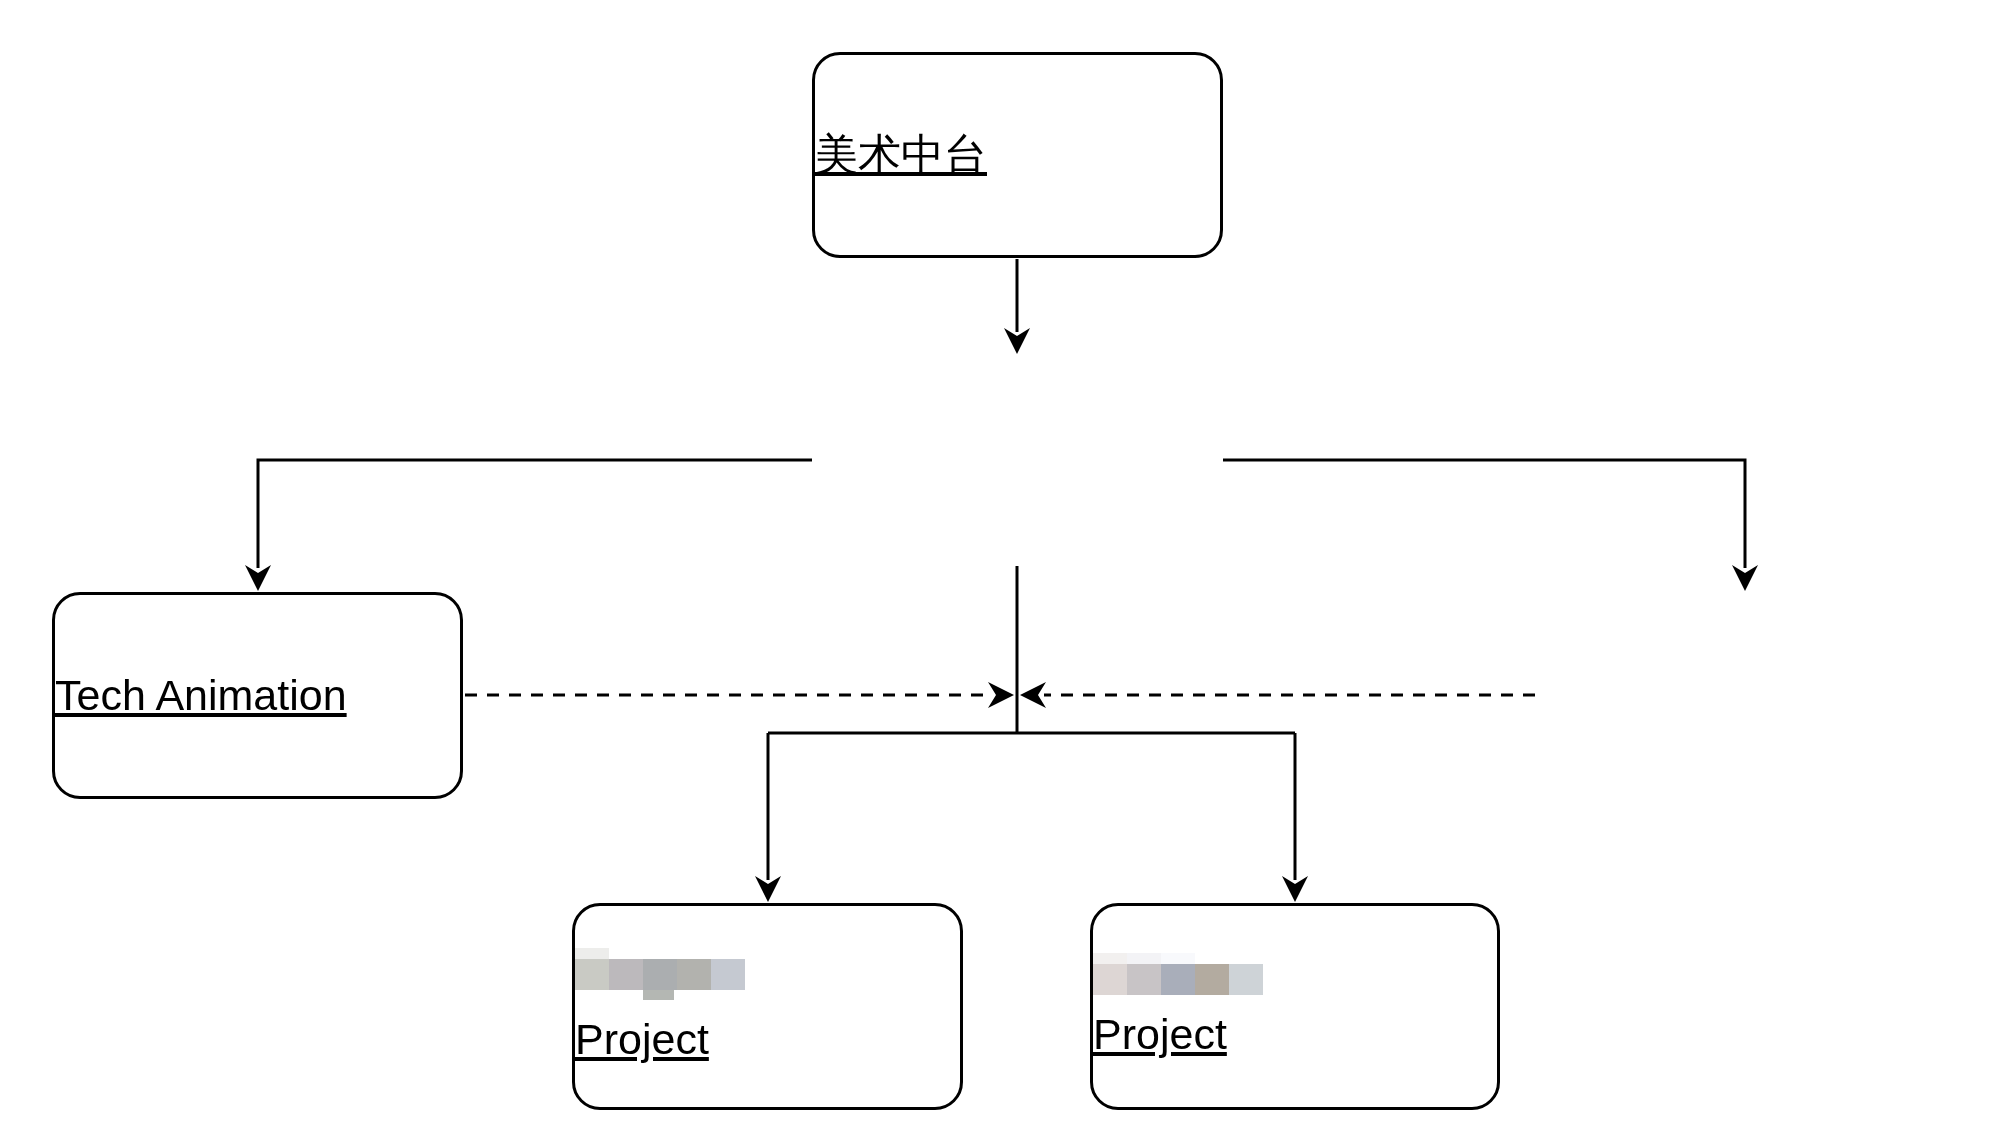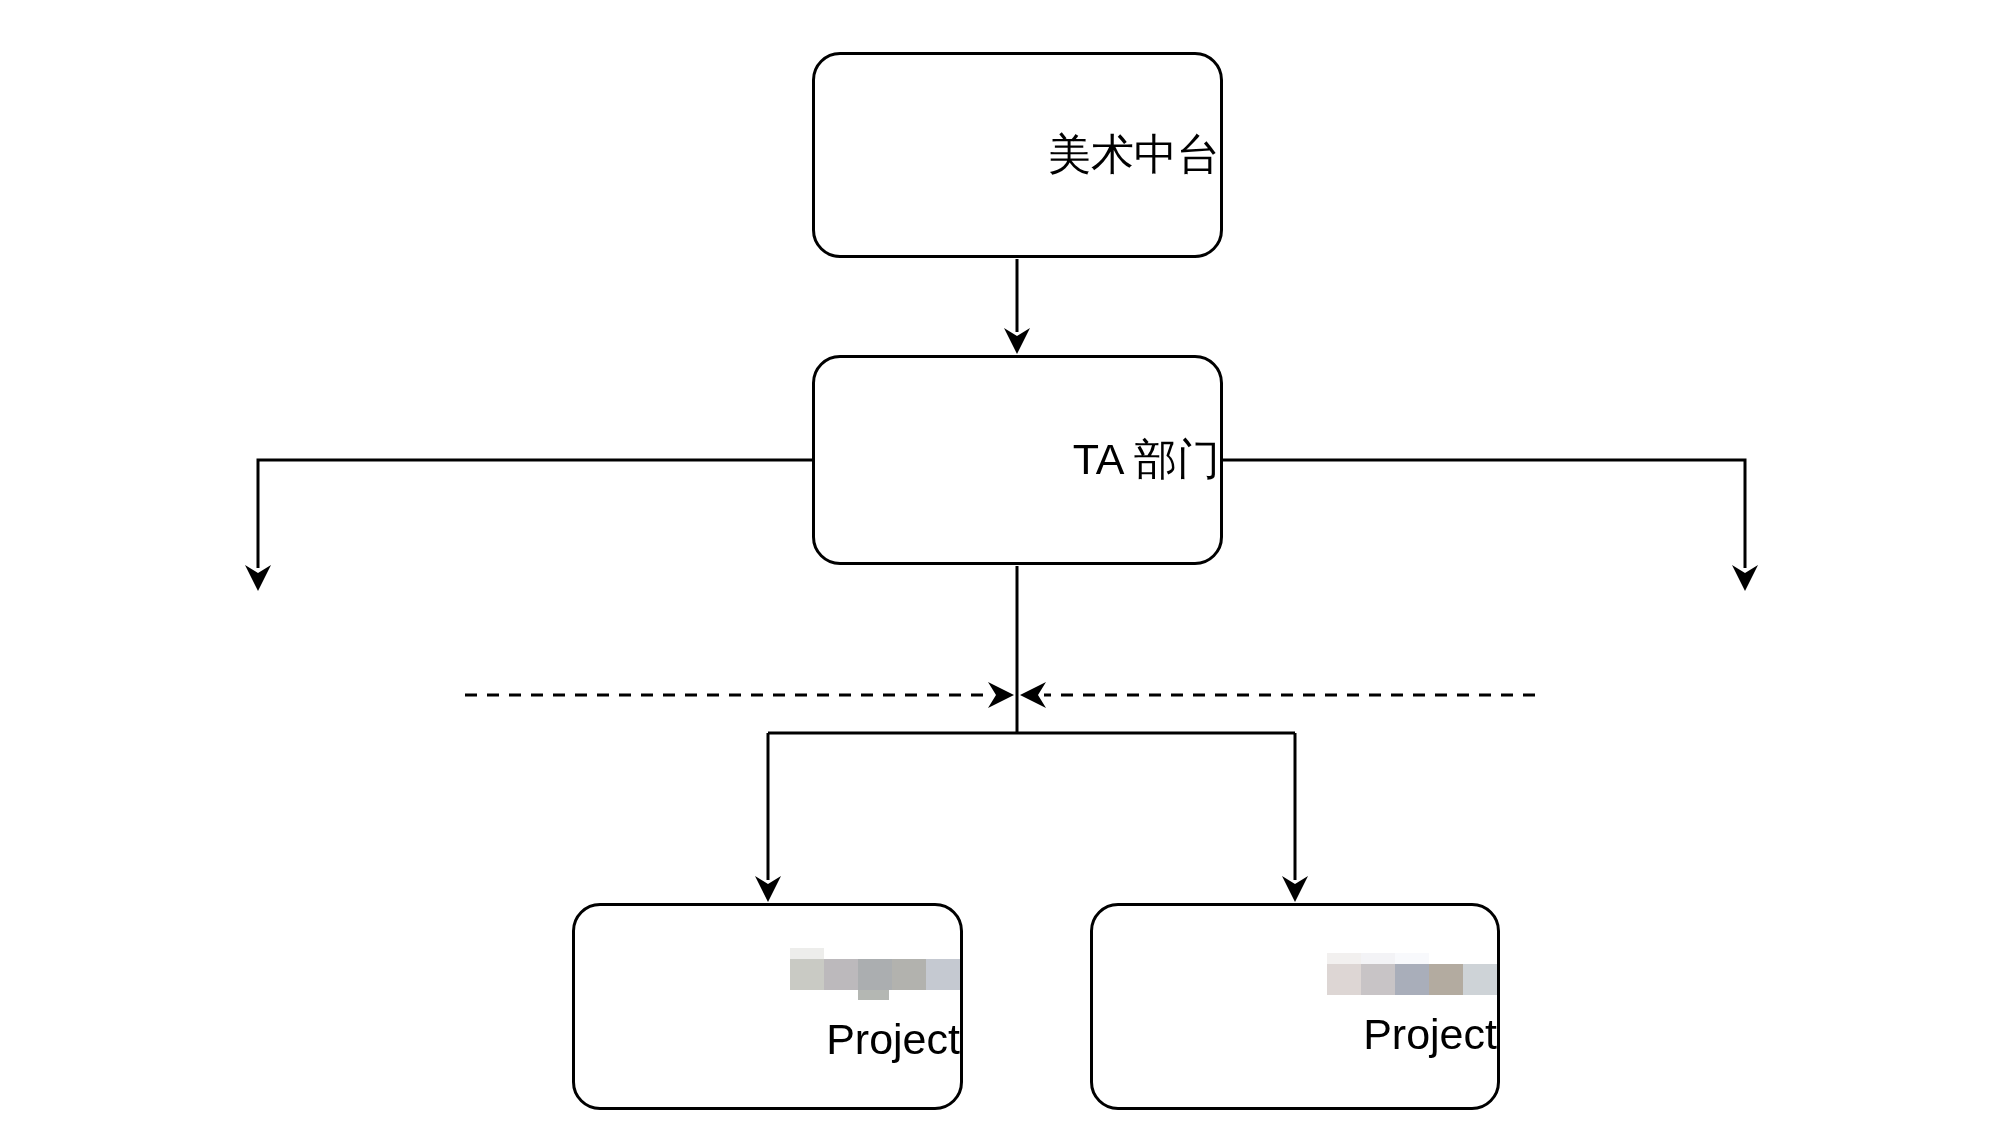--- a/index.html
+++ b/index.html
@@ -22,23 +22,24 @@
   .edge{stroke:var(--line);stroke-width:3;fill:none;}
   .edge.dashed{stroke-dasharray:12 10;}
   .arrowhead{fill:var(--line);stroke:none;}
   .node{
     position:absolute;
     background:var(--node-fill);
     border:3px solid var(--node-border);
     border-radius:28px;
     display:flex;
     flex-direction:column;
-    align-items:flex-end;
+    align-items:flex-start;
     justify-content:center;
     gap:16px;
+    text-decoration:underline;
   }
   .node .label{
     color:var(--text);
     font-size:43px;
     line-height:1.2;
     text-align:center;
     white-space:nowrap;
   }
   .mosaic{position:relative;display:block;}
   .mosaic i{position:absolute;display:block;}
@@ -81,24 +82,24 @@
 
      center line --&gt;
     <path class="edge dashed" d="M1535,695 L1044,695"></path>
     <path class="arrowhead" d="M1020,695 L1046,682 L1038,695 L1046,708 Z"></path>
   </svg>
 
   <div class="node" style="left:812px;top:52px;width:411px;height:206px;">
     <span class="label">美术中台</span>
   </div>
 
-  <div class="node" style="left:812px;top:355px;width:411px;height:210px;">
-    <span class="label">TA 部门</span>
+
+  <div class="node" style="left:52px;top:592px;width:411px;height:207px;">
+    <span class="label">Tech Animation</span>
   </div>
-
 
 
   <div class="node" style="left:572px;top:903px;width:391px;height:207px;gap:14px;">
     <span class="mosaic" style="width: 170px; height: 52px;">
         <i style="left:0px;top:0;width:34px;height:11px;background:#ededeb"></i>
         <i style="left:0px;top:11px;width:34px;height:31px;background:#c9cac4"></i>
         <i style="left:34px;top:11px;width:34px;height:31px;background:#bcb9bc"></i>
         <i style="left:68px;top:11px;width:34px;height:31px;background:#abaeb0"></i>
         <i style="left:102px;top:11px;width:34px;height:31px;background:#b2b2ae"></i>
         <i style="left:136px;top:11px;width:34px;height:31px;background:#c5c9d1"></i>

